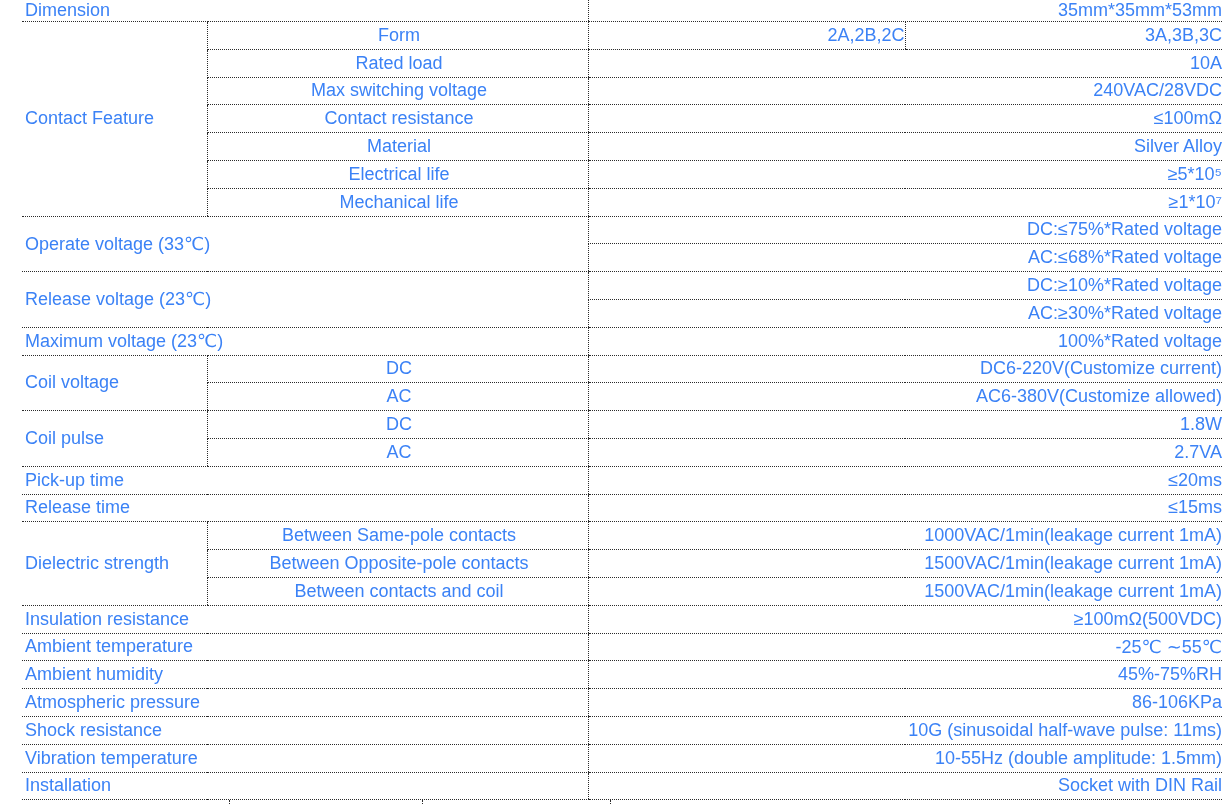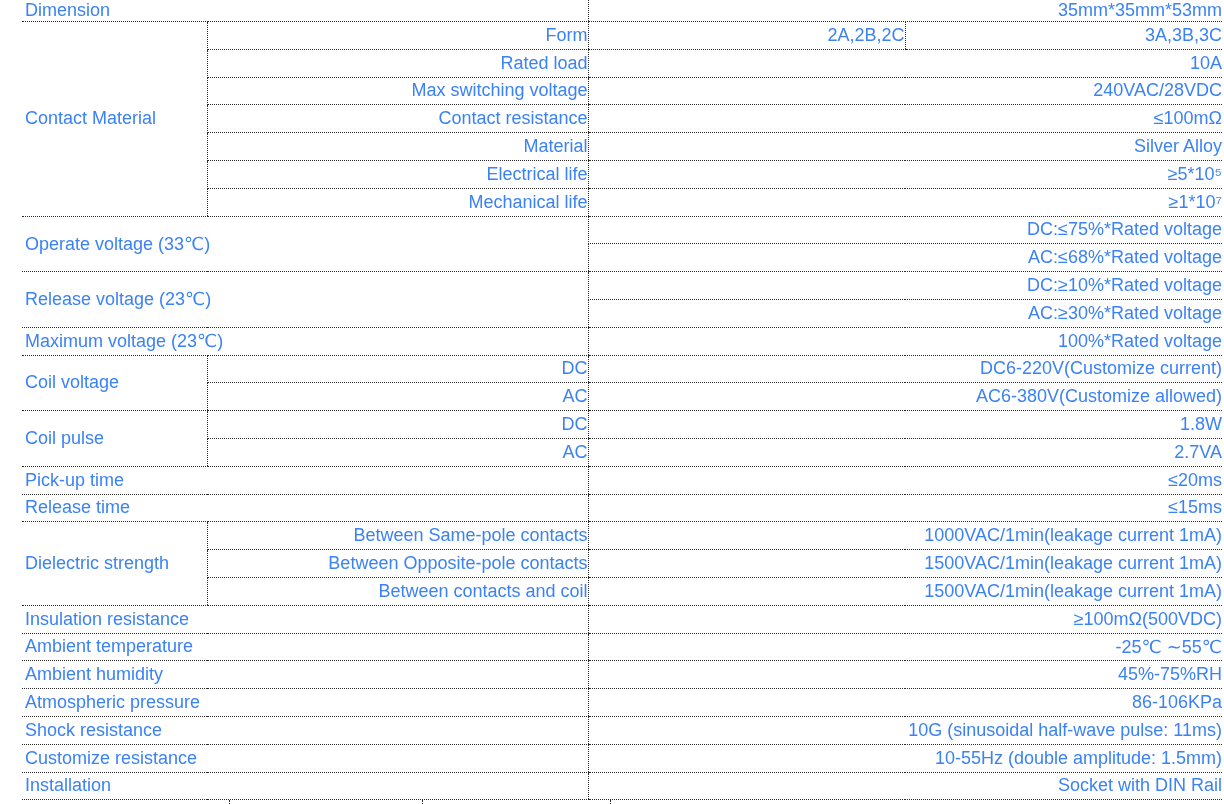--- a/index.html
+++ b/index.html
@@ -23,21 +23,21 @@
   }
   #spec td {
     border-bottom: 1px dotted #2b2b2b;
     vertical-align: middle;
     overflow: hidden;
     white-space: nowrap;
     padding: 0;
   }
   #spec td.bl { border-left: 1px dotted #2b2b2b; }
   #spec td.l  { text-align: left; padding-left: 3px; }  
-  #spec td.s  { text-align: right; padding-left: 3px; margin-left: 16px; }  
+  #spec td.s  { text-align: center; padding-left: 3px; margin-left: 16px; }  
   #spec td.v  { text-align: right; }                   
   #spec tr    { height: 27.8px; }
   #spec tr.r1 { height: 21px; }
   .sliver-tick {
     position: absolute;
     top: 800px;
     height: 4px;
     width: 0;
     border-left: 1px dotted #2b2b2b;
   }
@@ -53,21 +53,21 @@
     <col style="width:317px">
   </colgroup>
 
   <tbody>
       <tr class="r1">
     <td class="l" colspan="2">Dimension</td>
     <td class="v bl" colspan="2">35mm*35mm*53mm</td>
   </tr>
 
   <tr>
-    <td class="l" rowspan="7">Contact Material</td>
+    <td class="l" rowspan="7">Contact Feature</td>
     <td class="s bl">Form</td>
     <td class="v bl">2A,2B,2C</td>
     <td class="v bl">3A,3B,3C</td>
   </tr>
   <tr>
     <td class="s bl">Rated load</td>
     <td class="v bl" colspan="2">10A</td>
   </tr>
   <tr>
     <td class="s bl">Max switching voltage</td>
@@ -168,21 +168,21 @@
   </tr>
   <tr>
     <td class="l" colspan="2">Atmospheric pressure</td>
     <td class="v bl" colspan="2">86-106KPa</td>
   </tr>
   <tr>
     <td class="l" colspan="2">Shock resistance</td>
     <td class="v bl" colspan="2">10G (sinusoidal half-wave pulse: 11ms)</td>
   </tr>
   <tr>
-    <td class="l" colspan="2">Customize resistance</td>
+    <td class="l" colspan="2">Vibration temperature</td>
     <td class="v bl" colspan="2">10-55Hz (double amplitude: 1.5mm)</td>
   </tr>
   <tr>
     <td class="l" colspan="2">Installation</td>
     <td class="v bl" colspan="2">Socket with DIN Rail</td>
   </tr>
 </tbody>
   </table>
 
 <div class="sliver-tick" style="left:229px"></div>

